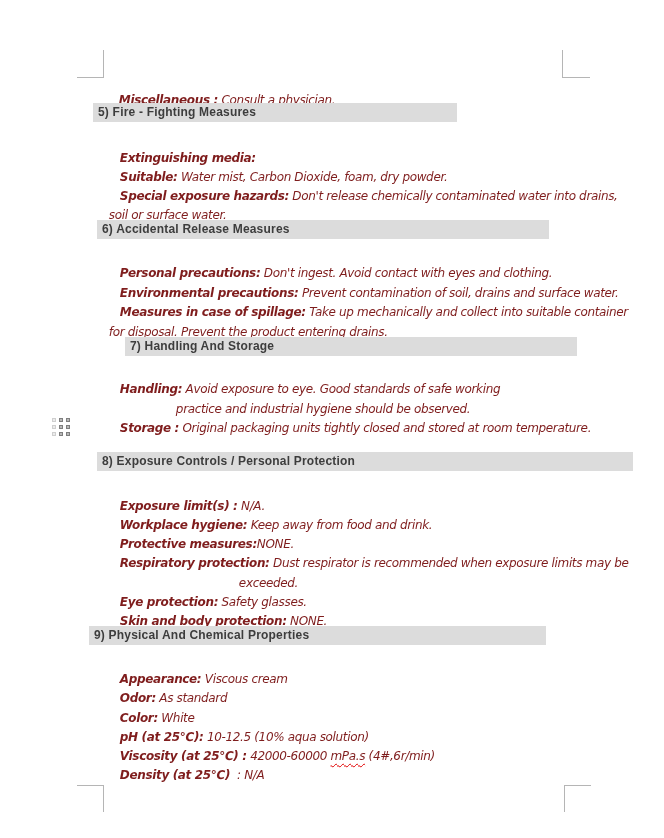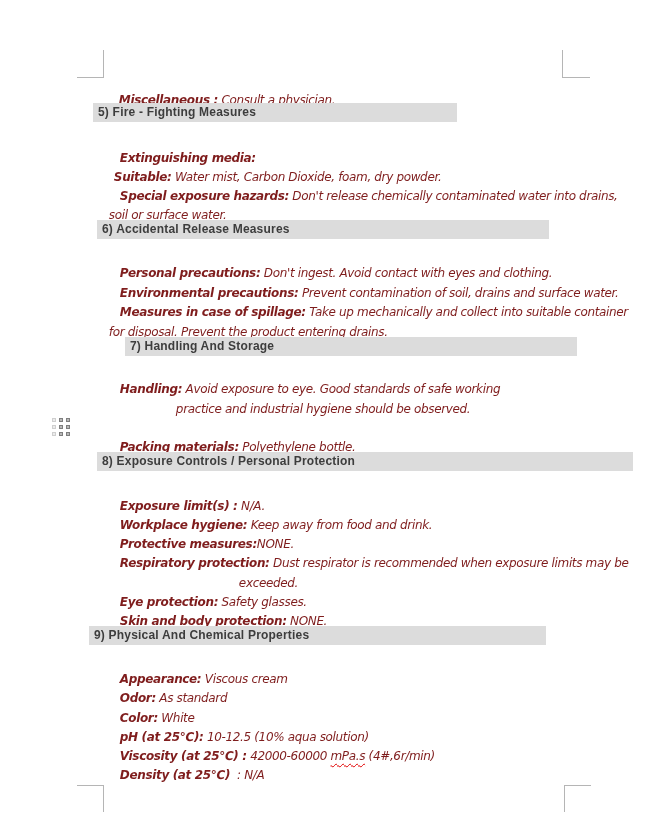--- a/index.html
+++ b/index.html
@@ -58,21 +58,21 @@
 
   <div class="bl" style="left:105px;top:78px;">
     <span class="lb">Miscellaneous :</span><span> Consult a physician.</span>
   </div>
 
   <div class="hd" style="left:93px;top:103px;width:364px;">5) Fire - Fighting Measures</div>
 
   <div class="bl" style="left:106px;top:136px;">
     <span class="lb">Extinguishing media:</span><span></span>
   </div>
-  <div class="bl" style="left:100px;top:155px;">
+  <div class="bl" style="left:106px;top:155px;">
     <span class="lb">Suitable:</span><span> Water mist, Carbon Dioxide, foam, dry powder.</span>
   </div>
   <div class="bl" style="left:106px;top:174px;">
     <span class="lb">Special exposure hazards:</span><span> Don't release chemically contaminated water into drains,</span>
   </div>
   <div class="bl" style="left:95px;top:193px;">
     <span>soil or surface water.</span>
   </div>
 
   <div class="hd" style="left:97px;top:220px;width:452px;">6) Accidental Release Measures</div>
@@ -91,22 +91,22 @@
   </div>
 
   <div class="hd" style="left:97px;top:337px;width:452px;margin-left:28px;">7) Handling And Storage</div>
 
   <div class="bl" style="left:106px;top:367px;">
     <span class="lb">Handling:</span><span> Avoid exposure to eye. Good standards of safe working</span>
   </div>
   <div class="bl" style="left:162px;top:387px;">
     <span>practice and industrial hygiene should be observed.</span>
   </div>
-  <div class="bl" style="left:106px;top:425px;">
-    <span class="lb">Packing materials:</span><span> Polyethylene bottle.</span>
+  <div class="bl" style="left:106px;top:406px;">
+    <span class="lb">Storage :</span><span> Original packaging units tightly closed and stored at room temperature.</span>
   </div>
 
   <div class="hd" style="left:97px;top:452px;width:536px;">8) Exposure Controls / Personal Protection</div>
 
   <div class="bl" style="left:106px;top:484px;">
     <span class="lb">Exposure limit(s) :</span><span> N/A.</span>
   </div>
   <div class="bl" style="left:106px;top:503px;">
     <span class="lb">Workplace hygiene:</span><span> Keep away from food and drink.</span>
   </div>

